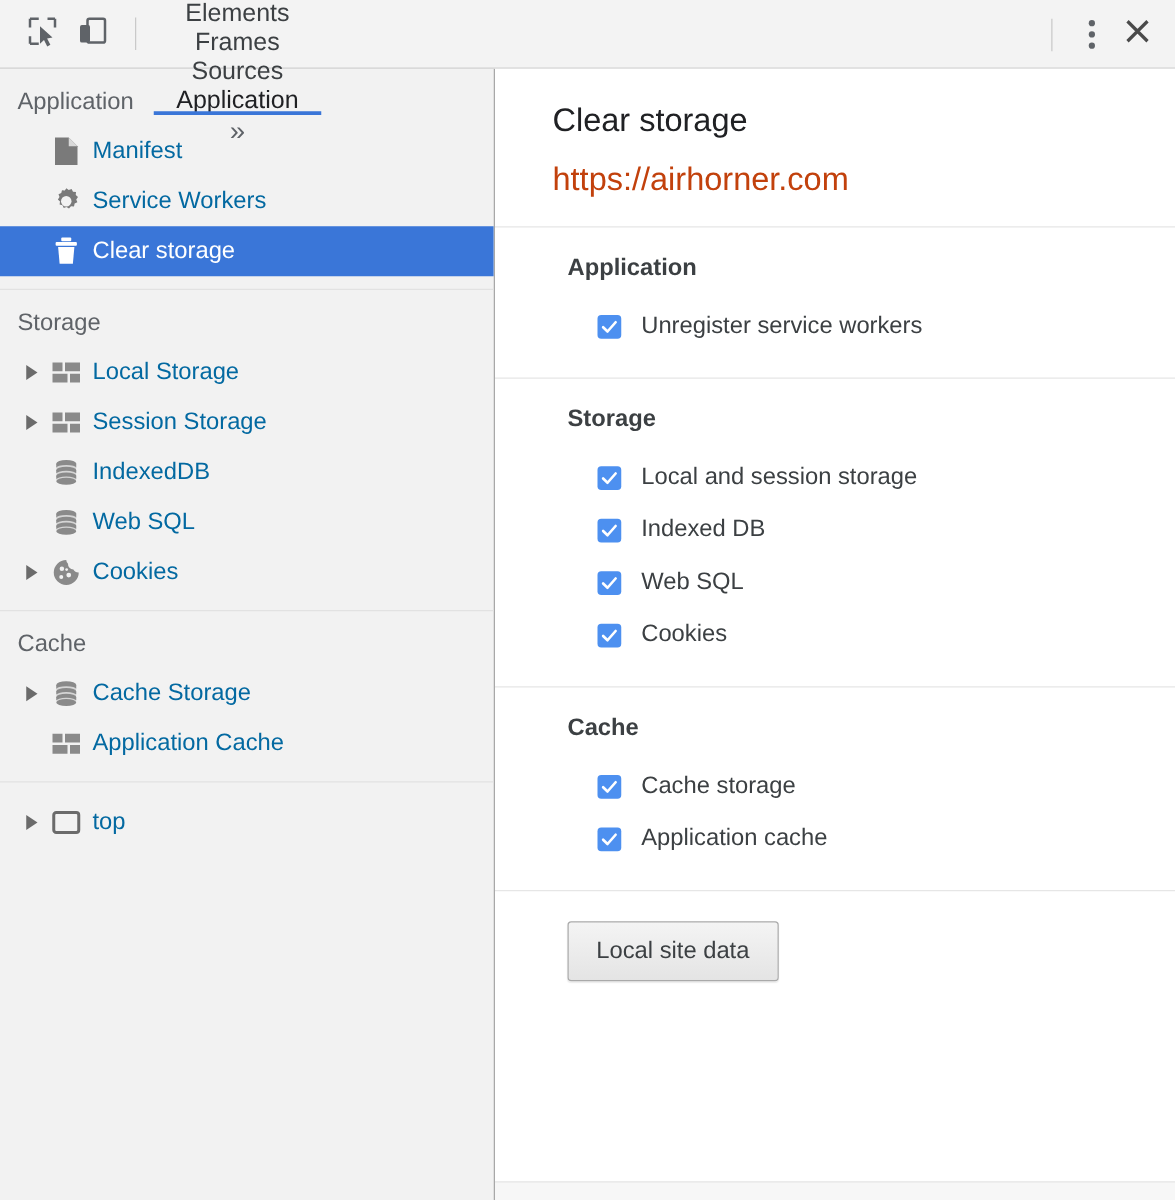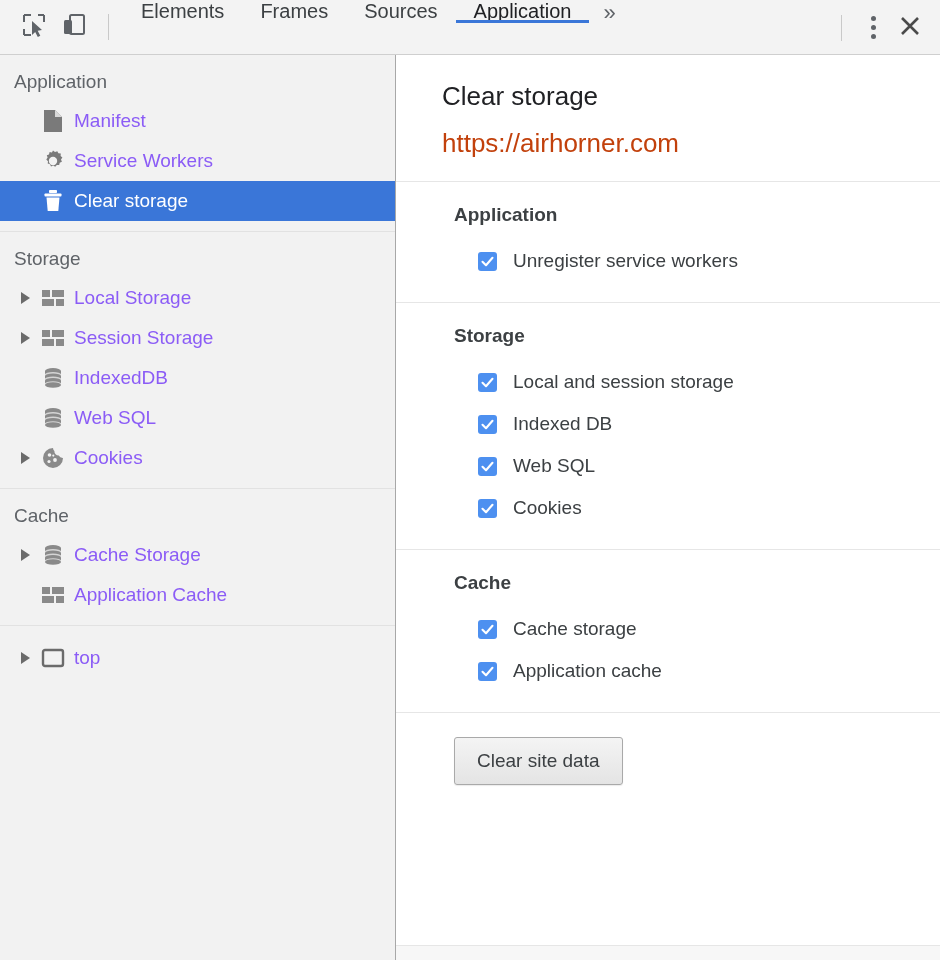--- a/index.html
+++ b/index.html
@@ -24,21 +24,21 @@
   .tb-icon-btn {
     width: 40px; height: 40px;
     display: flex; align-items: center; justify-content: center;
     cursor: pointer;
   }
   .tb-sep {
     width: 1px; height: 26px;
     background: #c9c9c9;
     margin: 0 14px;
   }
-  .tabs { display: flex; align-items: flex-start; height: 55px; }
+  .tabs { display: flex; align-items: center; height: 55px; flex-direction: column; }
   .tab {
     position: relative;
     display: flex; align-items: center;
     padding: 0 18px;
     font-size: 20px;
     color: #3c4043;
     cursor: pointer;
     white-space: nowrap;
   }
   .tab.active { color: #202124; }
@@ -92,21 +92,21 @@
     font-size: 19px;
     color: #5f6368;
     padding: 4px 0 8px 14px;
   }
   .sb-item {
     display: flex;
     align-items: center;
     height: 40px;
     padding-left: 14px;
     font-size: 19px;
-    color: #8b5cf6;
+    color: #0369a1;
     cursor: pointer;
   }
   .sb-item.selected { background: #3a76d8; color: #ffffff; }
   .sb-twisty {
     width: 22px; min-width: 22px;
     display: flex; align-items: center; justify-content: center;
     cursor: pointer;
   }
   .sb-twisty span {
     display: block;
@@ -519,18 +519,18 @@
             <path d="M2.5 7.8 L6 11.2 L12.5 3.8" stroke="#ffffff" stroke-width="2.1" fill="none" stroke-linecap="round" stroke-linejoin="round"></path>
           </svg>
         </span>
         <span class="cb-label">Application cache</span>
       </label>
     </div>
 
     <div class="hr"></div>
 
     <div class="btn-wrap">
-      <button class="clear-btn">Clear site data</button>
+      <button class="clear-btn">Local site data</button>
     </div>
 
     <div class="bottom-strip"></div>
   </div>
 </div>
 
 </body></html>

